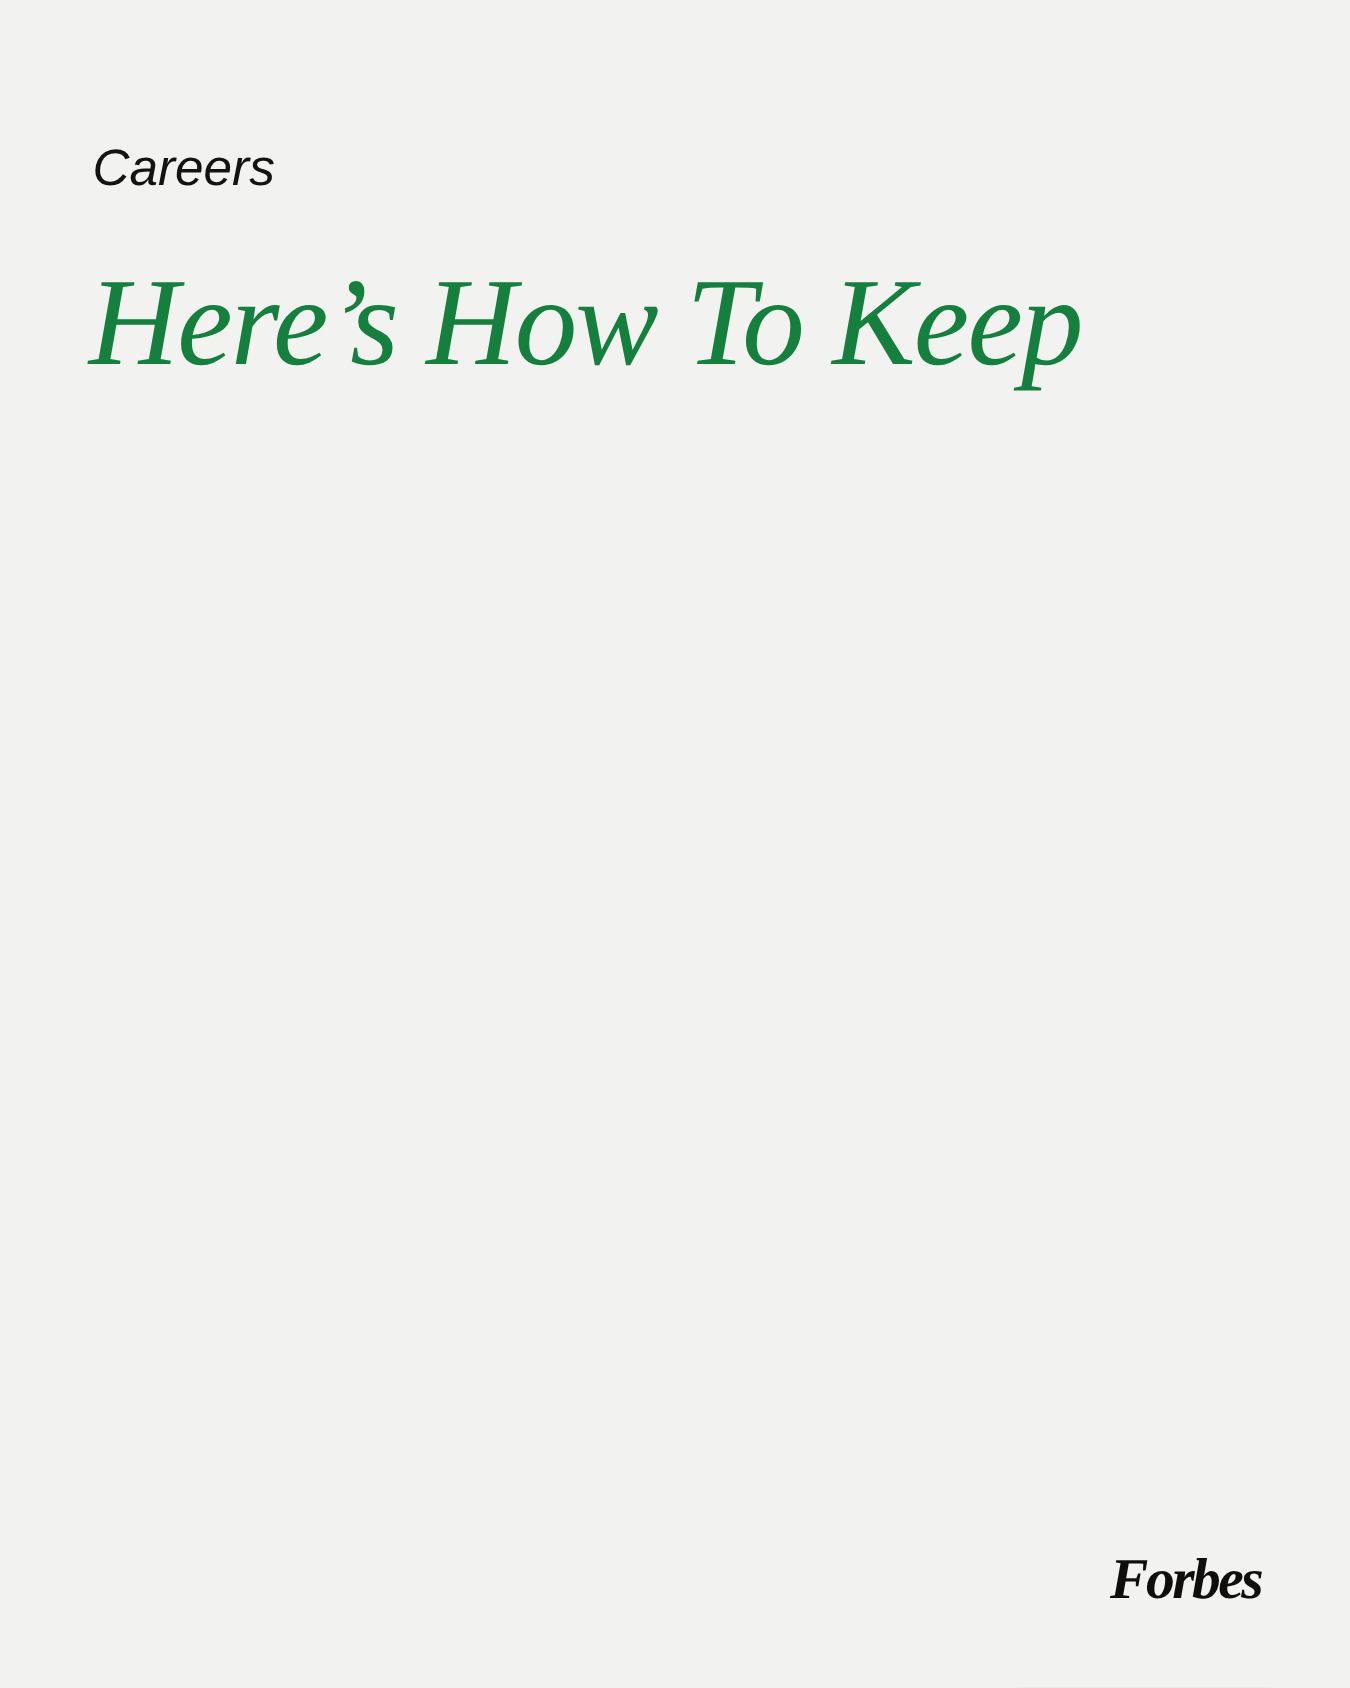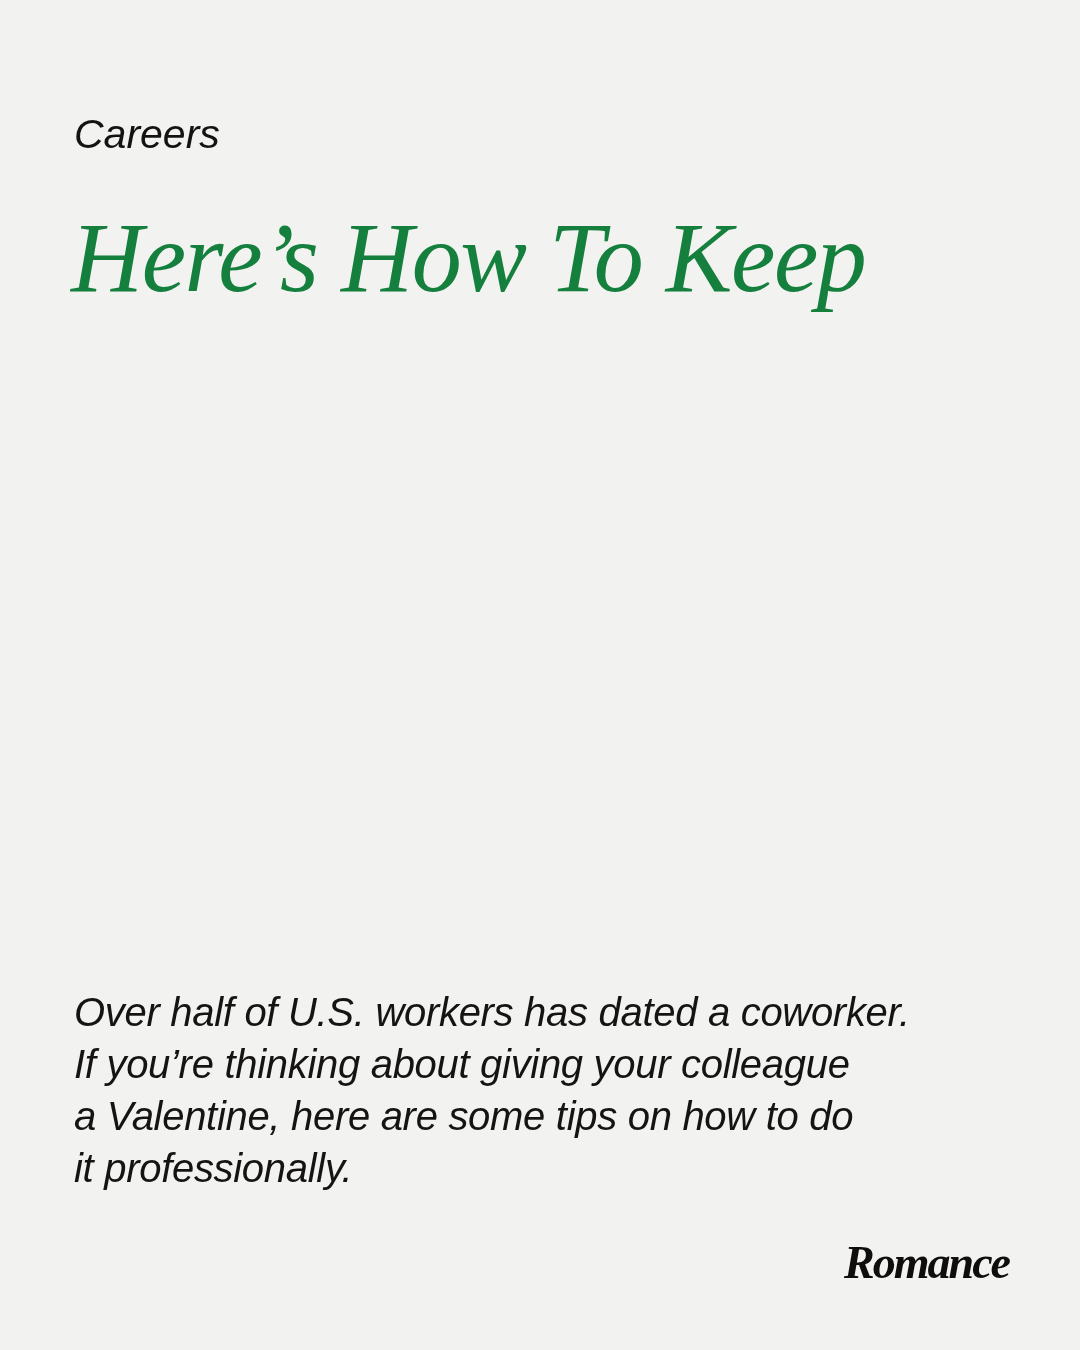--- a/index.html
+++ b/index.html
@@ -71,22 +71,16 @@
 <body>
 
 <div class="card" style="background: rgb(242, 242, 240); color: rgb(22, 21, 20);">
 
   <div class="kicker">Careers</div>
 
   <h1 class="headline">
     <span class="line">Here’s How To Keep</span>
   </h1>
 
-  <p class="dek">
-    <span class="line">Over half of U.S. workers has dated a coworker.</span>
-    <span class="line">If you’re thinking about giving your colleague</span>
-    <span class="line">a Valentine, here are some tips on how to do</span>
-    <span class="line">it professionally.</span>
-  </p>
 
-  <div class="logo">Romance</div>
+  <div class="logo">Forbes</div>
 
 </div>
 
 </body></html>

